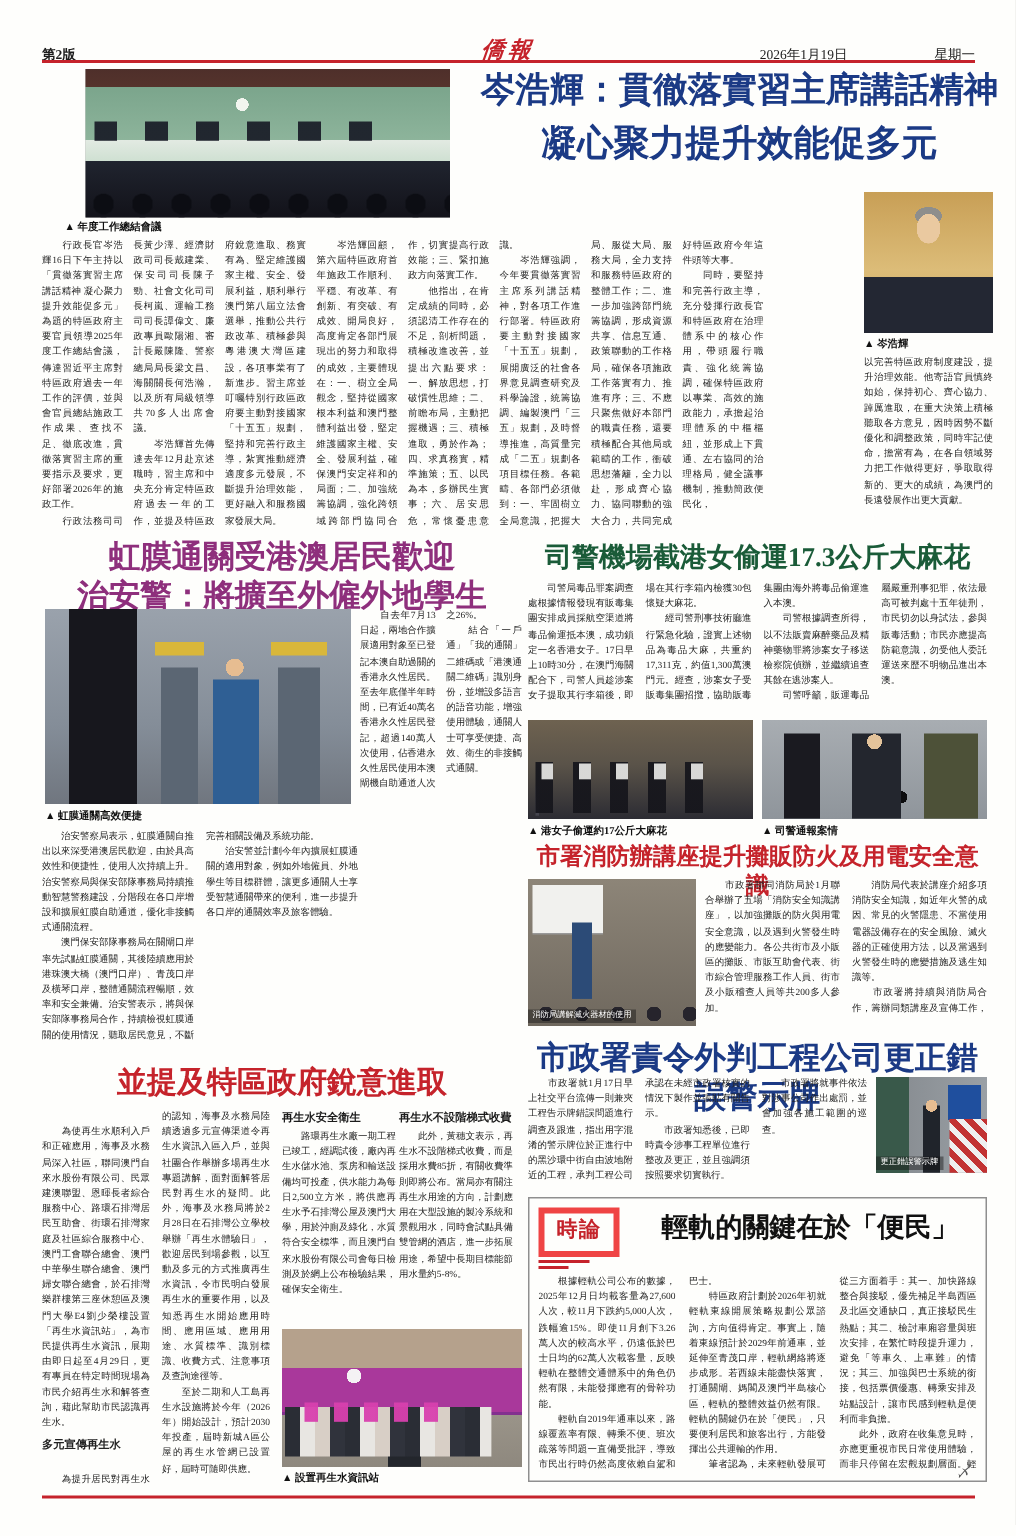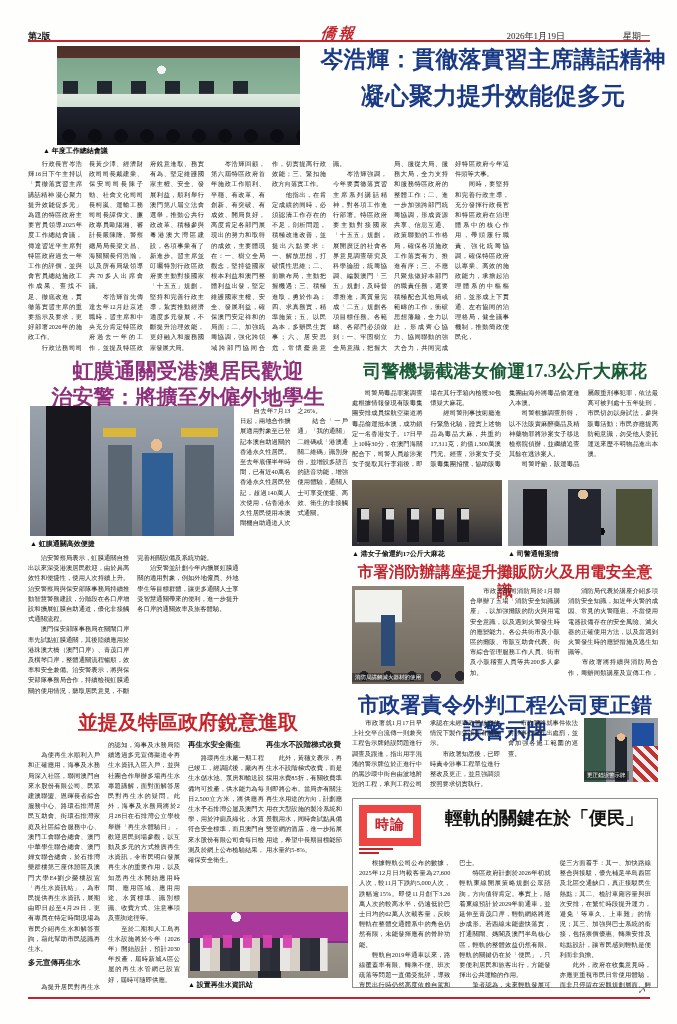--- a/index.html
+++ b/index.html
@@ -84,21 +84,21 @@
      repeating-linear-gradient(90deg, #2a2d35 0 10px, #e8e6e2 10px 20px, #d8cfc6 20px 30px, #30333c 30px 40px),
      radial-gradient(circle 8px at 30% 34%, #f4f2f4 60%, rgba(0,0,0,0) 62%),
      linear-gradient(90deg, rgba(0,0,0,0) 0 44%, #23262c 44% 58%, rgba(0,0,0,0) 58%),
      linear-gradient(180deg,#b5a18c 0 28%,#a9389b 28% 60%,#83308f 60% 62%,#9a9489 62%,#8e887e 100%);
      background-size:62% 14%, 86% 36%, 100% 100%, 100% 26%, 100% 100%;
      background-position:24% 62%, 10% 88%, 0 0, 0 100%, 0 0;background-repeat:no-repeat;}
   .ph-overlay{position:absolute;left:0;bottom:2px;background:rgba(20,20,20,.45);color:#fff;
               font-size:5.5px;line-height:7px;padding:1px 3px;font-family:"Liberation Sans",sans-serif;}
   
   #editorial{border:1px solid #8f8f8f;background:#fefefc;}
-  #ed-stamp{width:46px;height:25px;border:8px solid #ef4444;color:#c5232b;font-weight:bold;
+  #ed-stamp{width:46px;height:25px;border:4px solid #ef4444;color:#c5232b;font-weight:bold;
             font-size:14px;line-height:23px;text-align:center;letter-spacing:1px;}
   .stampline{height:2px;background:#c5232b;}
   .sig{font-style:italic;color:#555;font-size:9px;}
 </style>
 </head>
 <body>
 
 <div id="page">
 
   <div id="hdr" class="abs">
@@ -117,20 +117,25 @@
     <div style="font-size:24px;margin-top:6px;">凝心聚力提升效能促多元</div>
   </div>
   <div class="abs cap" style="left:43px;top:147px;">▲ 年度工作總結會議</div>
   <div class="abs body-txt colflow" style="left:28px;top:159px;width:542px;height:199px;column-width:50px;column-gap:7px;">　　行政長官岑浩輝16日下午主持以「貫徹落實習主席講話精神 凝心聚力提升效能促多元」為題的特區政府主要官員領導2025年度工作總結會議，傳達習近平主席對特區政府過去一年工作的評價，並與會官員總結施政工作成果、查找不足、徹底改進，貫徹落實習主席的重要指示及要求，更好部署2026年的施政工作。
 　　行政法務司司長黃少澤、經濟財政司司長戴建業、保安司司長陳子勁、社會文化司司長柯嵐、運輸工務司司長譚偉文、廉政專員歐陽湘、審計長嚴陳隆、警察總局局長梁文昌、海關關長何浩瀚，以及所有局級領導共70多人出席會議。
 　　岑浩輝首先傳達去年12月赴京述職時，習主席和中央充分肯定特區政府過去一年的工作，並提及特區政府銳意進取、務實有為、堅定維護國家主權、安全、發展利益，順利舉行澳門第八屆立法會選舉，推動公共行政改革、積極參與粵港澳大灣區建設，各項事業有了新進步。習主席並叮囑特別行政區政府要主動對接國家「十五五」規劃，堅持和完善行政主導，紮實推動經濟適度多元發展，不斷提升治理效能，更好融入和服務國家發展大局。
 　　岑浩輝回顧，第六屆特區政府首年施政工作順利、平穩、有改革、有創新、有突破、有成效、開局良好，高度肯定各部門展現出的努力和取得的成效，主要體現在：一、樹立全局觀念，堅持從國家根本利益和澳門整體利益出發，堅定維護國家主權、安全、發展利益，確保澳門安定祥和的局面；二、加強統籌協調，強化跨領域跨部門協同合作，切實提高行政效能；三、緊扣施政方向落實工作。
 　　他指出，在肯定成績的同時，必須認清工作存在的不足，剖析問題，積極改進改善，並提出六點要求：一、解放思想，打破慣性思維；二、前瞻布局，主動把握機遇；三、積極進取，勇於作為；四、求真務實，精準施策；五、以民為本，多辦民生實事；六、居安思危，常懷憂患意識。
 　　岑浩輝強調，今年要貫徹落實習主席系列講話精神，對各項工作進行部署。特區政府要主動對接國家「十五五」規劃，展開廣泛的社會各界意見調查研究及科學論證，統籌協調、編製澳門「三五」規劃，及時督導推進，高質量完成「二五」規劃各項目標任務。各範疇、各部門必須做到：一、牢固樹立全局意識，把握大局、服從大局、服務大局，全力支持和服務特區政府的整體工作；二、進一步加強跨部門統籌協調，形成資源共享、信息互通、政策聯動的工作格局，確保各項施政工作落實有力、推進有序；三、不應只聚焦做好本部門的職責任務，還要積極配合其他局或範疇的工作，衝破思想藩籬，全力以赴，形成齊心協力、協同聯動的強大合力，共同完成好特區政府今年這件頭等大事。
 　　同時，要堅持和完善行政主導，充分發揮行政長官和特區政府在治理體系中的核心作用，帶頭履行職責、強化統籌協調，確保特區政府以專業、高效的施政能力，承擔起治理體系的中樞樞紐，並形成上下貫通、左右協同的治理格局，健全議事機制，推動簡政便民化，</div>
+  <div class="abs" style="left:576px;top:128px;width:86px;">
+    <div id="ph-portrait" class="photo" style="width:86px;height:94px;"></div>
+    <div class="cap" style="margin:3px 0 3px;">▲ 岑浩輝</div>
+    <div class="body-txt" style="height:126px;">以完善特區政府制度建設，提升治理效能。他寄語官員慎終如始，保持初心、齊心協力、踔厲進取，在重大決策上積極聽取各方意見，因時因勢不斷優化和調整政策，同時牢記使命，擔當有為，在各自領域努力把工作做得更好，爭取取得新的、更大的成績，為澳門的長遠發展作出更大貢獻。</div>
+  </div>
 
   <div class="abs hl hl-purple" style="left:28px;top:358px;width:320px;font-size:21px;">
     <div>虹膜通關受港澳居民歡迎</div>
     <div>治安警：將擴至外僱外地學生</div>
   </div>
   <div id="ph-iris" class="abs photo" style="left:30px;top:406px;width:204px;height:130px;"></div>
   <div class="abs body-txt colflow" style="left:240px;top:406px;width:108px;height:130px;column-count:2;column-gap:7px;">　　自去年7月13日起，兩地合作擴展適用對象至已登記本澳自助過關的香港永久性居民。至去年底僅半年時間，已有近40萬名香港永久性居民登記，超過140萬人次使用，佔香港永久性居民使用本澳閘機自助通道人次之26%。
 　　結合「一戶通」「我的通關」二維碼或「港澳通關二維碼」識別身份，並增設多語言的語音功能，增強使用體驗，通關人士可享受便捷、高效、衛生的非接觸式通關。</div>
   <div class="abs cap" style="left:30px;top:540px;">▲ 虹膜通關高效便捷</div>
   <div class="abs body-txt colflow" style="left:28px;top:553px;width:320px;height:152px;column-count:3;column-gap:8px;">　　治安警察局表示，虹膜通關自推出以來深受港澳居民歡迎，由於具高效性和便捷性，使用人次持續上升。治安警察局與保安部隊事務局持續推動智慧警務建設，分階段在各口岸增設和擴展虹膜自助通道，優化非接觸式通關流程。

